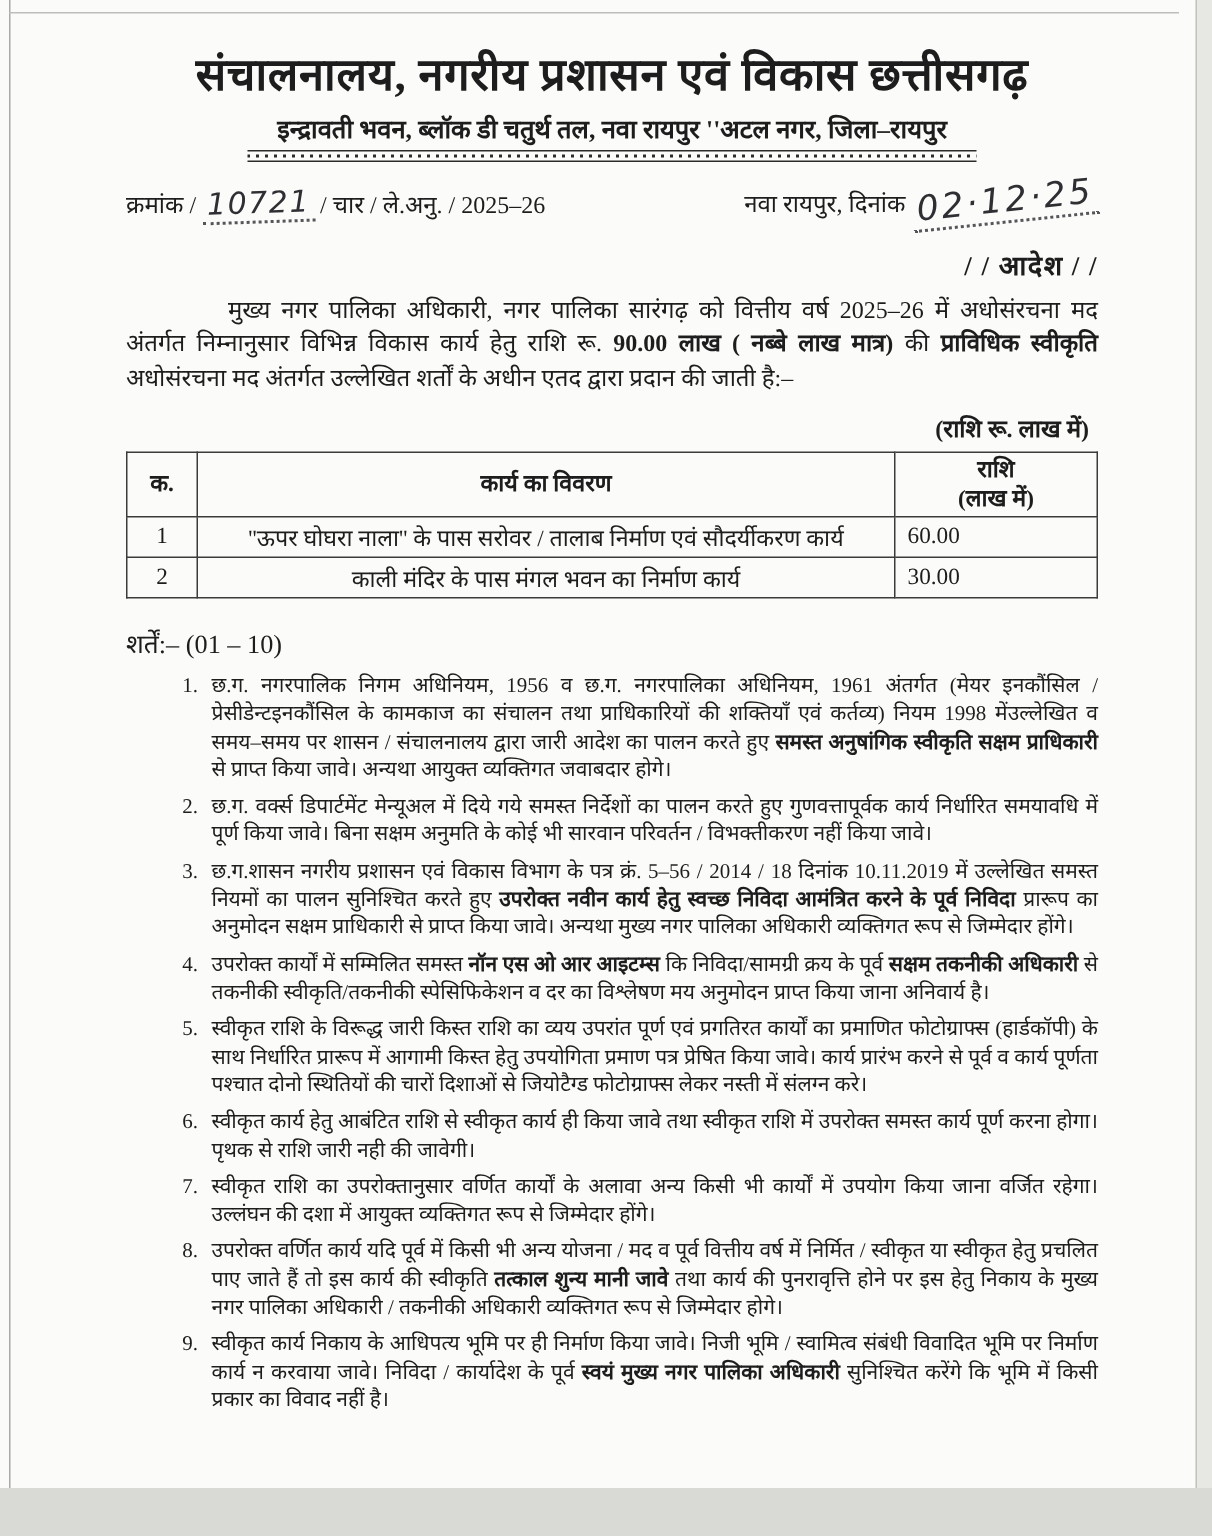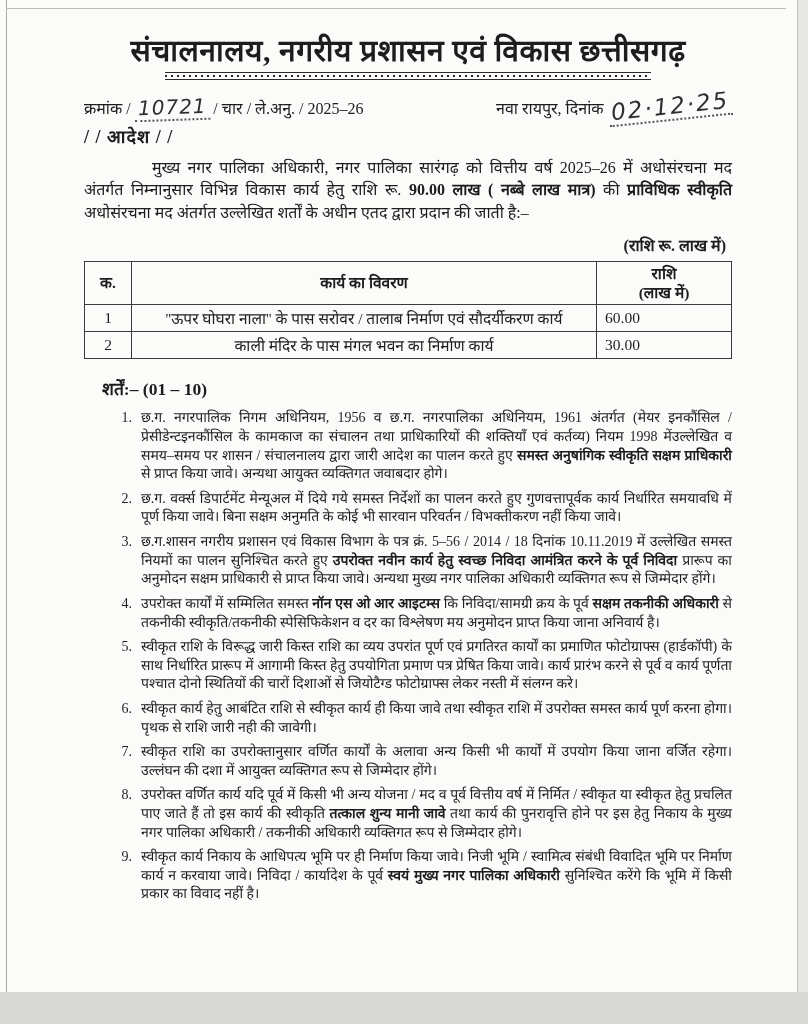--- a/index.html
+++ b/index.html
@@ -33,55 +33,56 @@
   .ref-row{display:flex;justify-content:space-between;align-items:flex-end;margin-top:13px;font-size:16px;}
   .handwritten{
     display:inline-block;
     font-family:"DejaVu Sans",sans-serif;
     font-style:italic;font-size:20px;color:#2e2e33;
     border-bottom:2px dotted #55555a;
     padding:0 3px;transform:rotate(-2deg);letter-spacing:1px;
   }
   .hw-date{font-size:23px;transform:rotate(-6deg);letter-spacing:2px;}
 
-  .order-heading{text-align:left;font-weight:bold;font-size:18px;margin-top:3px;letter-spacing:1px;}
+  .order-heading{text-align:right;font-weight:bold;font-size:18px;margin-top:15px;letter-spacing:1px;}
 
   .order-para{font-size:16px;line-height:1.42;text-align:justify;text-indent:68px;margin:9px 0 0 0;}
   .order-para b{font-weight:bold;}
 
   .amount-unit{font-size:16px;font-weight:bold;text-align:right;margin-top:9px;padding-right:6px;}
 
   table.works{width:100%;border-collapse:collapse;margin-top:5px;font-size:15.5px;}
   table.works th,table.works td{border:1.4px solid #3b3b3b;padding:2px 8px;}
   table.works th{font-weight:bold;text-align:center;line-height:1.25;}
   th.col-amt{white-space:pre-line;border-radius:11px;}
   td.c-sno{width:30px;text-align:center;}
   td.c-desc{text-align:center;}
   td.c-amt{width:118px;text-align:left;}
   tr.total td{font-weight:bold;}
   tr.total .c-desc{text-align:center;}
 
-  .terms-heading{font-size:17.5px;font-weight:bold;margin-top:17px;margin-left:18px;}
+  .terms-heading{font-size:17.5px;font-weight:normal;margin-top:17px;}
   .terms{margin-top:9px;padding-left:26px;}
   .term{display:flex;font-size:14px;line-height:1.33;margin-bottom:6px;}
   .term .num{flex:none;width:22px;text-align:right;padding-right:9px;}
   .term .txt{flex:1;text-align:justify;}
   .term .txt b{font-weight:bold;}
 </style>
 </head>
 <body>
 
 <div class="page">
   <div class="scan-edge-left"></div>
   <div class="scan-edge-top"></div>
   <div class="scan-band-right"></div>
 
   <div class="content">
 
     <div class="dept-title">संचालनालय, नगरीय प्रशासन एवं विकास छत्तीसगढ़</div>
+    <div class="dept-address">इन्द्रावती भवन, ब्लॉक डी चतुर्थ तल, नवा रायपुर ''अटल नगर, जिला–रायपुर</div>
     <div class="double-rule"></div>
 
     <div class="ref-row">
       <span class="ref-left">
         <span>क्रमांक /</span>
         <span class="handwritten">10721</span>
         <span>/ चार / ले.अनु. / 2025–26</span>
       </span>
       <span class="ref-right">
         <span>नवा रायपुर, दिनांक</span>

